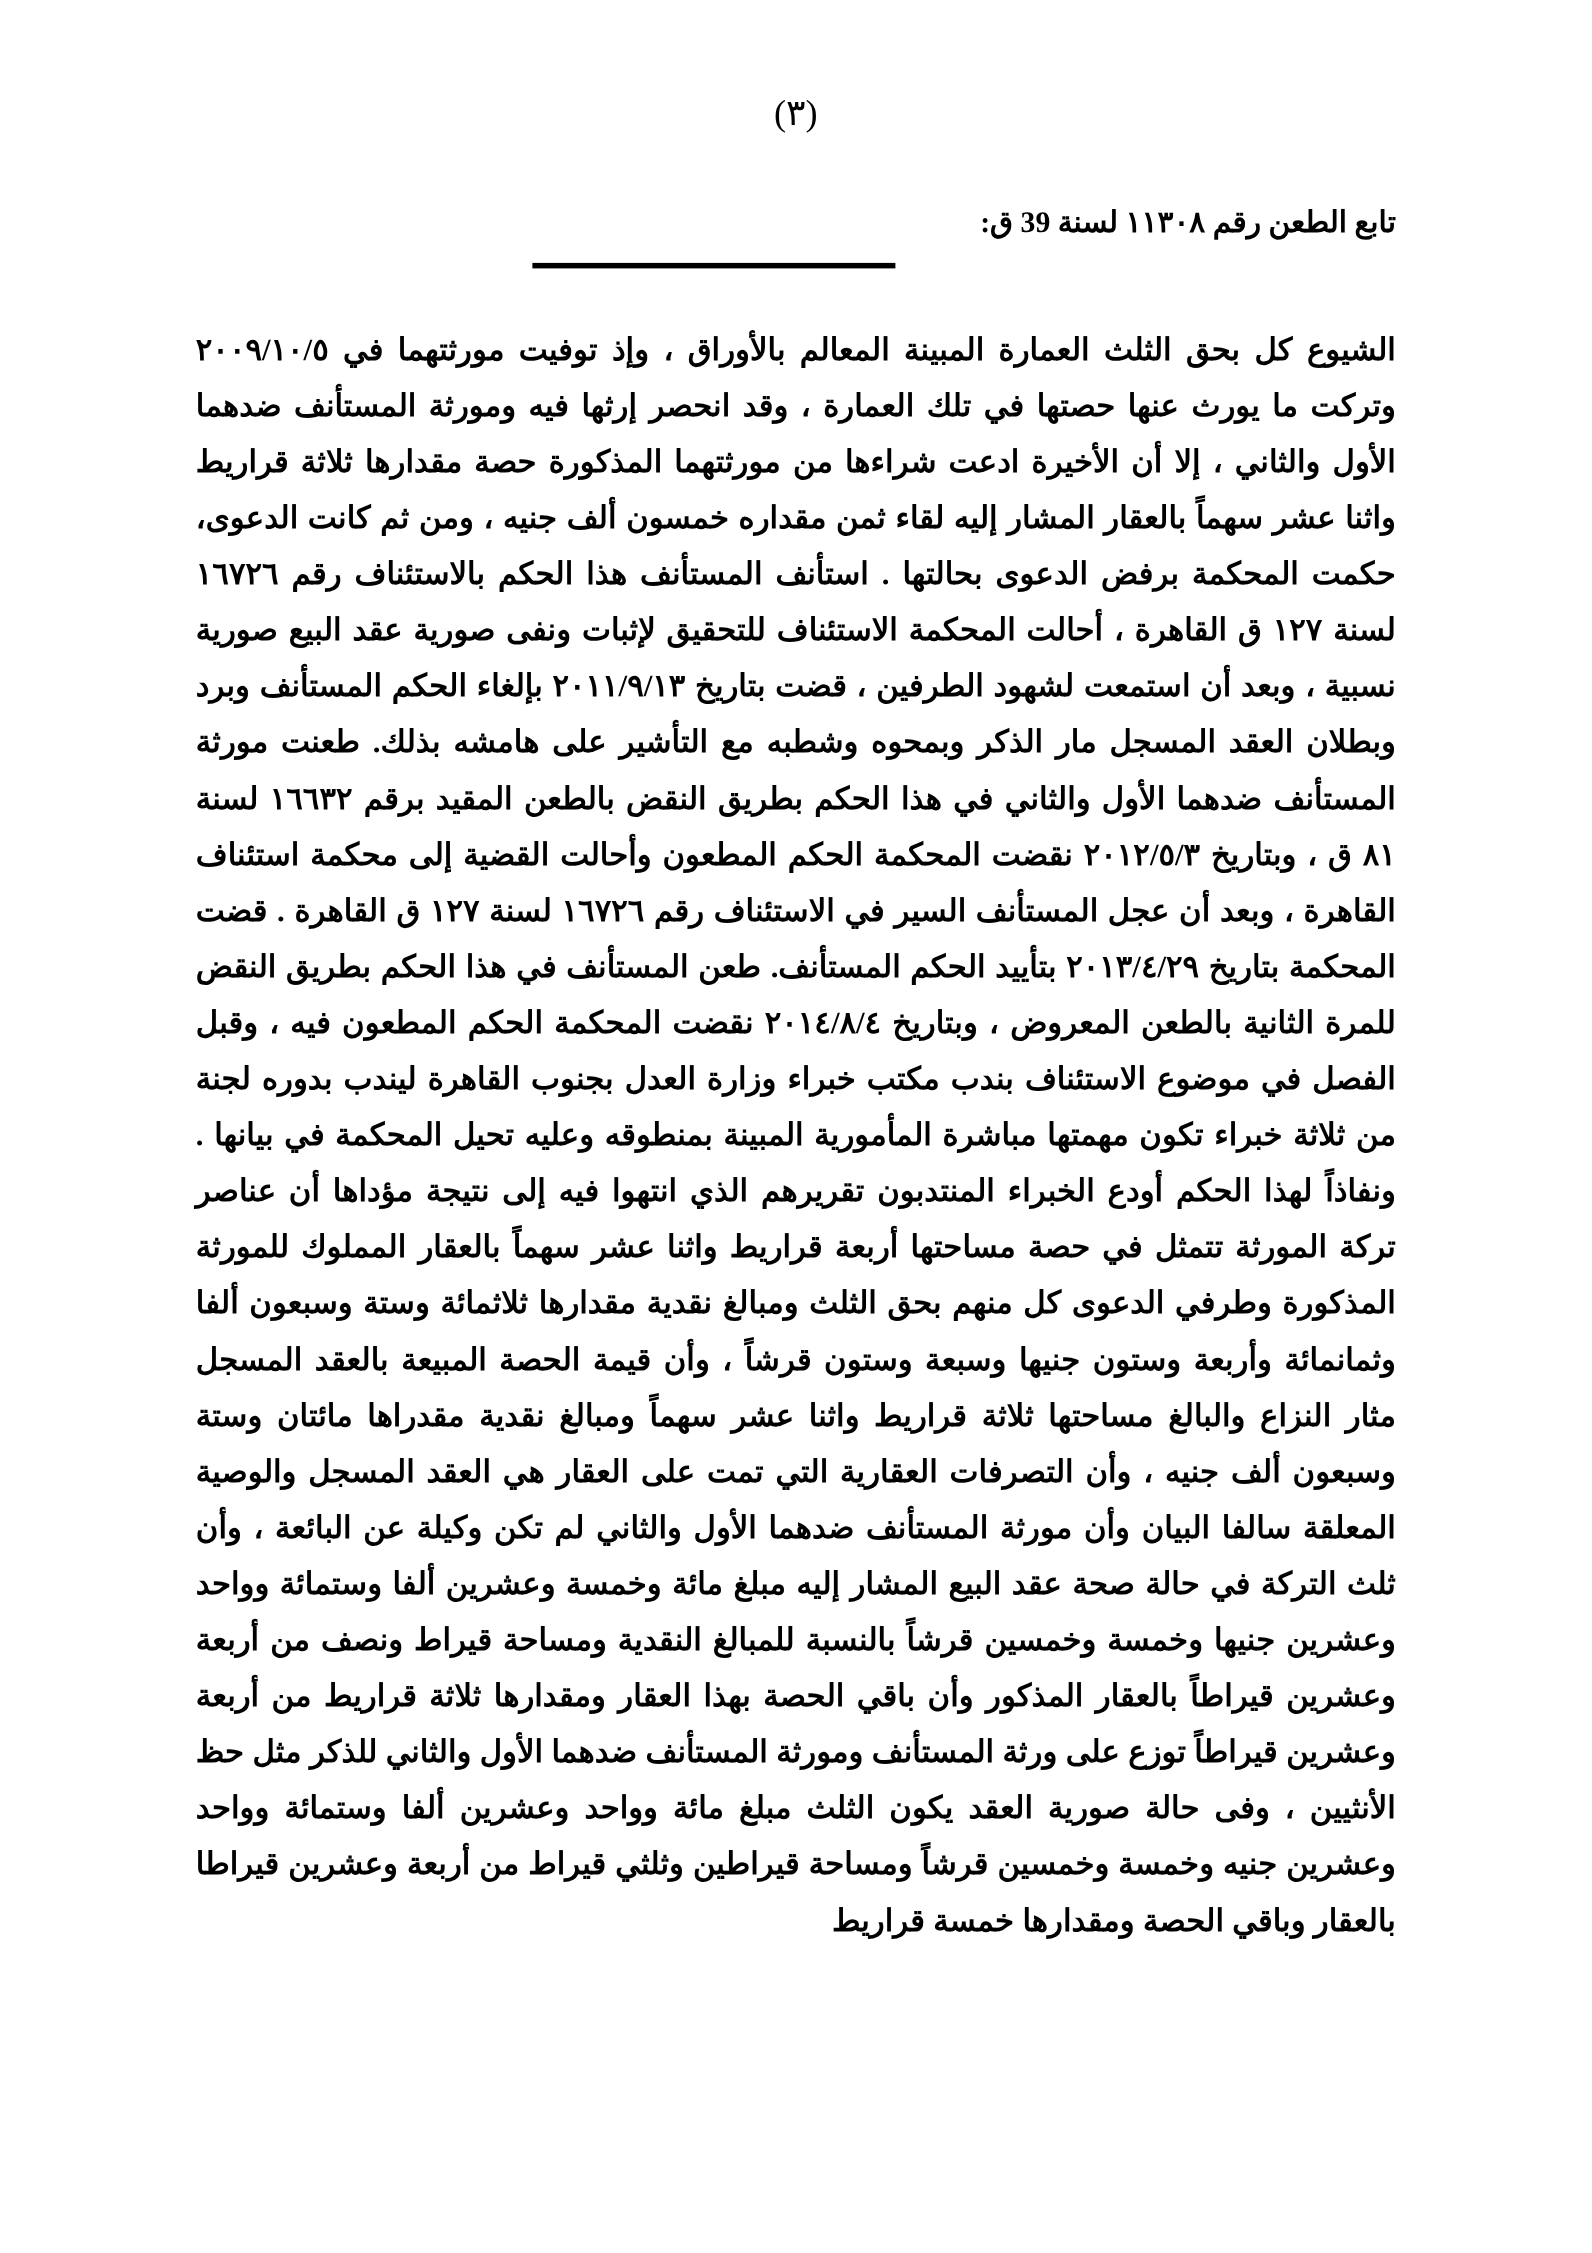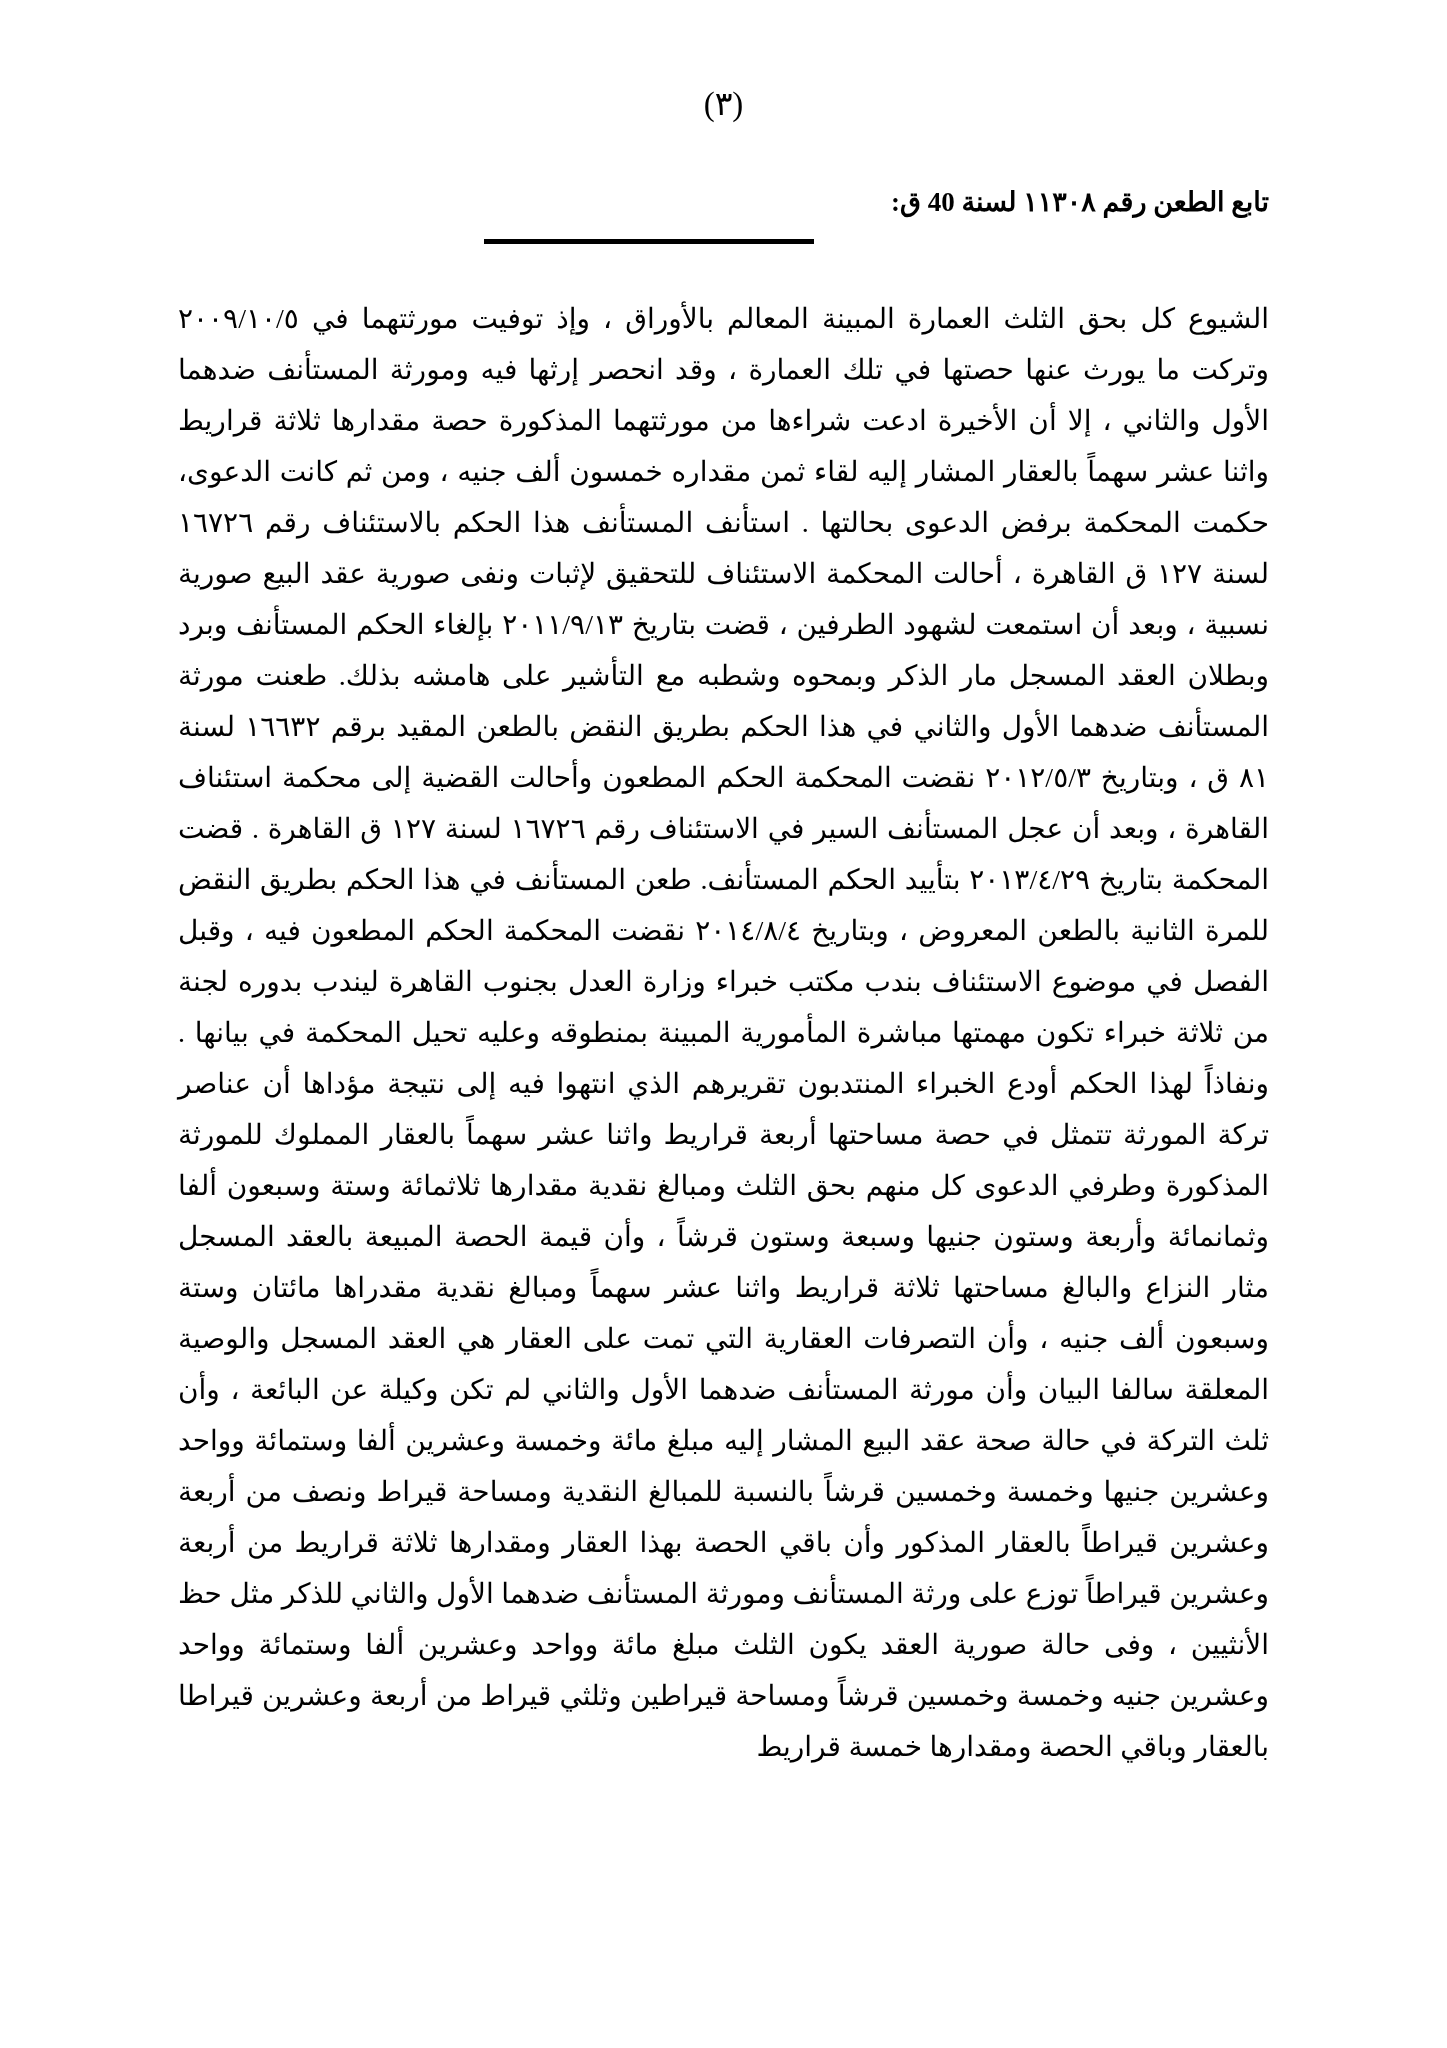--- a/index.html
+++ b/index.html
@@ -70,31 +70,32 @@
     font-size: 28px;
     line-height: 51px;
     font-family: "Liberation Serif", "DejaVu Serif", serif;
     word-spacing: 0.02em;
   }
   .doc-body p {
     margin: 0;
     padding: 0;
     text-align: justify;
     text-align-last: right;
+    font-weight: bold;
   }
 </style>
 </head>
 <body>
 
 <div class="page">
 
   <div class="page-number">(٣)</div>
 
   <div class="doc-header">
-    <span class="header-title">تابع الطعن رقم ١١٣٠٨ لسنة 40 ق:</span>
+    <span class="header-title">تابع الطعن رقم ١١٣٠٨ لسنة 39 ق:</span>
     <div class="header-rule"></div>
   </div>
 
   <div class="doc-body">
     <p>الشيوع كل بحق الثلث العمارة المبينة المعالم بالأوراق ، وإذ توفيت مورثتهما في ٢٠٠٩/١٠/٥ وتركت ما يورث عنها حصتها في تلك العمارة ، وقد انحصر إرثها فيه ومورثة المستأنف ضدهما الأول والثاني ، إلا أن الأخيرة ادعت شراءها من مورثتهما المذكورة حصة مقدارها ثلاثة قراريط واثنا عشر سهماً بالعقار المشار إليه لقاء ثمن مقداره خمسون ألف جنيه ، ومن ثم كانت الدعوى، حكمت المحكمة برفض الدعوى بحالتها . استأنف المستأنف هذا الحكم بالاستئناف رقم ١٦٧٢٦ لسنة ١٢٧ ق القاهرة ، أحالت المحكمة الاستئناف للتحقيق لإثبات ونفى صورية عقد البيع صورية نسبية ، وبعد أن استمعت لشهود الطرفين ، قضت بتاريخ ٢٠١١/٩/١٣ بإلغاء الحكم المستأنف وبرد وبطلان العقد المسجل مار الذكر وبمحوه وشطبه مع التأشير على هامشه بذلك. طعنت مورثة المستأنف ضدهما الأول والثاني في هذا الحكم بطريق النقض بالطعن المقيد برقم ١٦٦٣٢ لسنة ٨١ ق ، وبتاريخ ٢٠١٢/٥/٣ نقضت المحكمة الحكم المطعون وأحالت القضية إلى محكمة استئناف القاهرة ، وبعد أن عجل المستأنف السير في الاستئناف رقم ١٦٧٢٦ لسنة ١٢٧ ق القاهرة . قضت المحكمة بتاريخ ٢٠١٣/٤/٢٩ بتأييد الحكم المستأنف. طعن المستأنف في هذا الحكم بطريق النقض للمرة الثانية بالطعن المعروض ، وبتاريخ ٢٠١٤/٨/٤ نقضت المحكمة الحكم المطعون فيه ، وقبل الفصل في موضوع الاستئناف بندب مكتب خبراء وزارة العدل بجنوب القاهرة ليندب بدوره لجنة من ثلاثة خبراء تكون مهمتها مباشرة المأمورية المبينة بمنطوقه وعليه تحيل المحكمة في بيانها . ونفاذاً لهذا الحكم أودع الخبراء المنتدبون تقريرهم الذي انتهوا فيه إلى نتيجة مؤداها أن عناصر تركة المورثة تتمثل في حصة مساحتها أربعة قراريط واثنا عشر سهماً بالعقار المملوك للمورثة المذكورة وطرفي الدعوى كل منهم بحق الثلث ومبالغ نقدية مقدارها ثلاثمائة وستة وسبعون ألفا وثمانمائة وأربعة وستون جنيها وسبعة وستون قرشاً ، وأن قيمة الحصة المبيعة بالعقد المسجل مثار النزاع والبالغ مساحتها ثلاثة قراريط واثنا عشر سهماً ومبالغ نقدية مقدراها مائتان وستة وسبعون ألف جنيه ، وأن التصرفات العقارية التي تمت على العقار هي العقد المسجل والوصية المعلقة سالفا البيان وأن مورثة المستأنف ضدهما الأول والثاني لم تكن وكيلة عن البائعة ، وأن ثلث التركة في حالة صحة عقد البيع المشار إليه مبلغ مائة وخمسة وعشرين ألفا وستمائة وواحد وعشرين جنيها وخمسة وخمسين قرشاً بالنسبة للمبالغ النقدية ومساحة قيراط ونصف من أربعة وعشرين قيراطاً بالعقار المذكور وأن باقي الحصة بهذا العقار ومقدارها ثلاثة قراريط من أربعة وعشرين قيراطاً توزع على ورثة المستأنف ومورثة المستأنف ضدهما الأول والثاني للذكر مثل حظ الأنثيين ، وفى حالة صورية العقد يكون الثلث مبلغ مائة وواحد وعشرين ألفا وستمائة وواحد وعشرين جنيه وخمسة وخمسين قرشاً ومساحة قيراطين وثلثي قيراط من أربعة وعشرين قيراطا بالعقار وباقي الحصة ومقدارها خمسة قراريط</p>
   </div>
 
 </div>
 
 </body></html>

